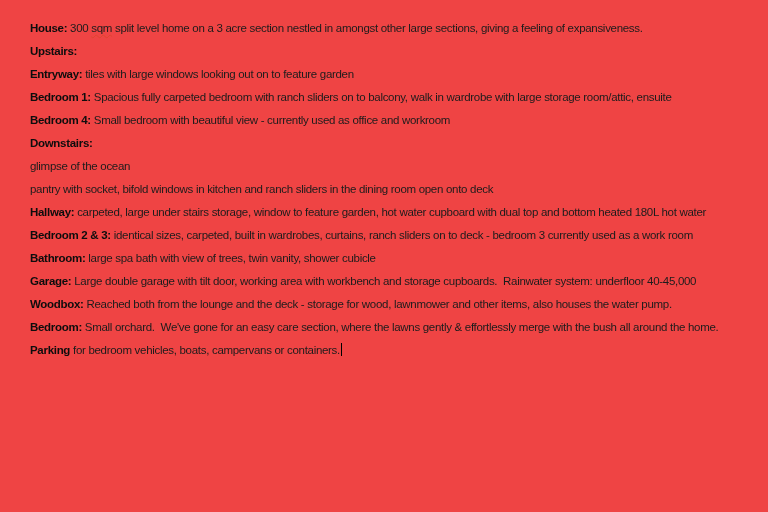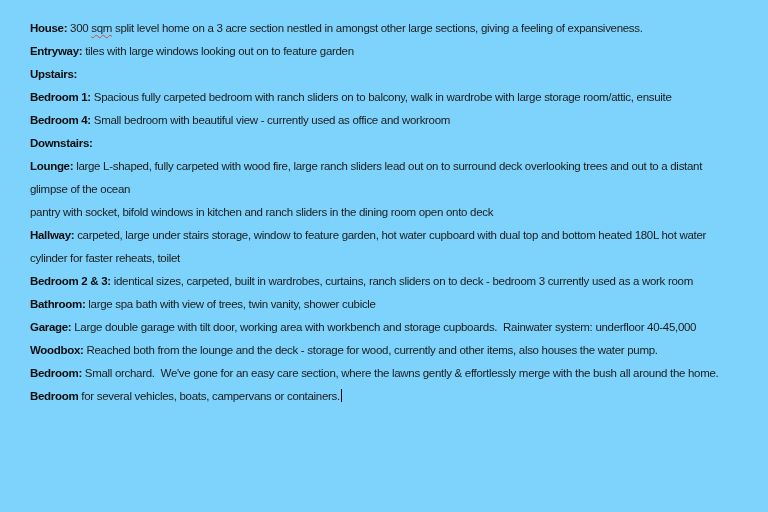--- a/index.html
+++ b/index.html
@@ -10,21 +10,21 @@
   body {
     width: 768px;
     height: 512px;
     overflow: hidden;
     position: relative;
     font-family: "Liberation Sans", "DejaVu Sans", sans-serif;
   }
   .page {
     position: absolute;
     inset: 0;
-    background: #7dd3fc;
+    background: #ef4444;
   }
   .doc {
     position: absolute;
     left: 30px;
     top: 17px;
     width: 714px;
     font-size: 11.5px;
     letter-spacing: -0.3px;
     color: #1c1c1c;
     cursor: text;
@@ -51,30 +51,28 @@
     vertical-align: -2px;
     margin-left: 1px;
   }
 </style>
 </head>
 <body>
 
 <main class="page">
   <div class="doc" id="doc">
       <div class="line"><span class="lbl">House:</span><span> 300 </span><span class="misspell">sqm</span><span> split level home on a 3 acre section nestled in amongst other large sections, giving a feeling of expansiveness.</span></div>
+      <div class="line"><span class="lbl">Upstairs:</span></div>
       <div class="line"><span class="lbl">Entryway:</span><span> tiles with large windows looking out on to feature garden</span></div>
-      <div class="line"><span class="lbl">Upstairs:</span></div>
       <div class="line"><span class="lbl">Bedroom 1:</span><span> Spacious fully carpeted bedroom with ranch sliders on to balcony, walk in wardrobe with large storage room/attic, ensuite</span></div>
       <div class="line"><span class="lbl">Bedroom 4:</span><span> Small bedroom with beautiful view - currently used as office and workroom</span></div>
       <div class="line"><span class="lbl">Downstairs:</span></div>
-      <div class="line"><span class="lbl">Lounge:</span><span> large L-shaped, fully carpeted with wood fire, large ranch sliders lead out on to surround deck overlooking trees and out to a distant</span></div>
       <div class="line"><span>glimpse of the ocean</span></div>
       <div class="line"><span>pantry with socket, bifold windows in kitchen and ranch sliders in the dining room open onto deck</span></div>
       <div class="line"><span class="lbl">Hallway:</span><span> carpeted, large under stairs storage, window to feature garden, hot water cupboard with dual top and bottom heated 180L hot water</span></div>
-      <div class="line"><span>cylinder for faster reheats, toilet</span></div>
       <div class="line"><span class="lbl">Bedroom 2 &amp; 3:</span><span> identical sizes, carpeted, built in wardrobes, curtains, ranch sliders on to deck - bedroom 3 currently used as a work room</span></div>
       <div class="line"><span class="lbl">Bathroom:</span><span> large spa bath with view of trees, twin vanity, shower cubicle</span></div>
       <div class="line"><span class="lbl">Garage:</span><span> Large double garage with tilt door, working area with workbench and storage cupboards.  Rainwater system: underfloor 40-45,000</span></div>
-      <div class="line"><span class="lbl">Woodbox:</span><span> Reached both from the lounge and the deck - storage for wood, currently and other items, also houses the water pump.</span></div>
+      <div class="line"><span class="lbl">Woodbox:</span><span> Reached both from the lounge and the deck - storage for wood, lawnmower and other items, also houses the water pump.</span></div>
       <div class="line"><span class="lbl">Bedroom:</span><span> Small orchard.  We've gone for an easy care section, where the lawns gently &amp; effortlessly merge with the bush all around the home.</span></div>
-      <div class="line"><span class="lbl">Bedroom</span><span> for several vehicles, boats, campervans or containers.</span><span class="caret"></span></div>
+      <div class="line"><span class="lbl">Parking</span><span> for bedroom vehicles, boats, campervans or containers.</span><span class="caret"></span></div>
     </div>
 </main>
 
 </body></html>

